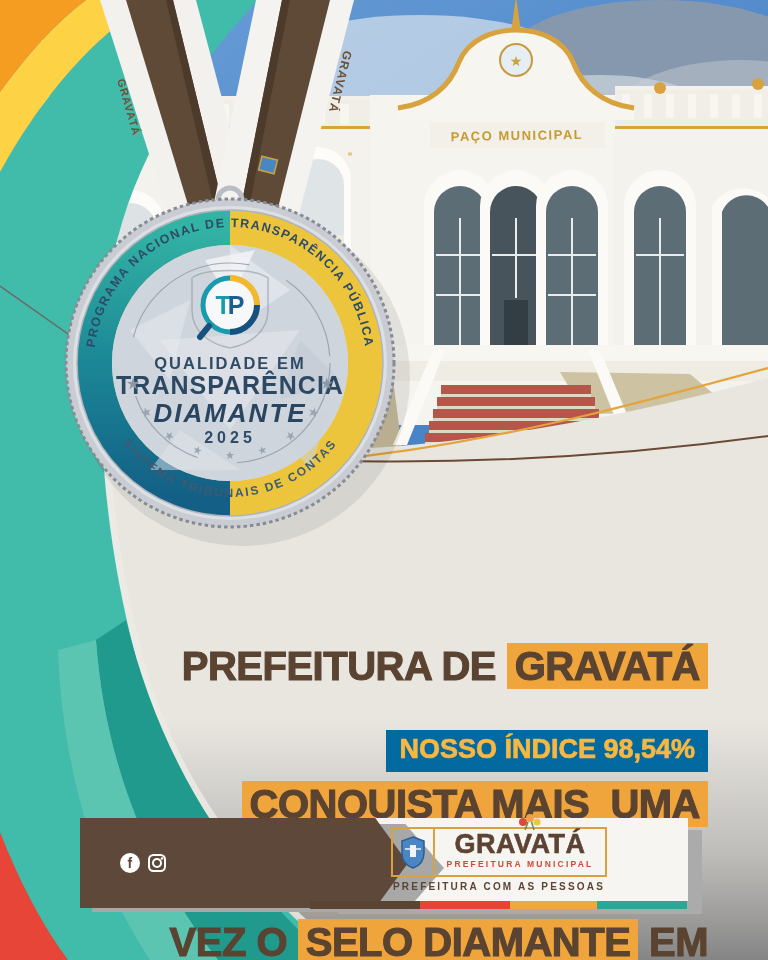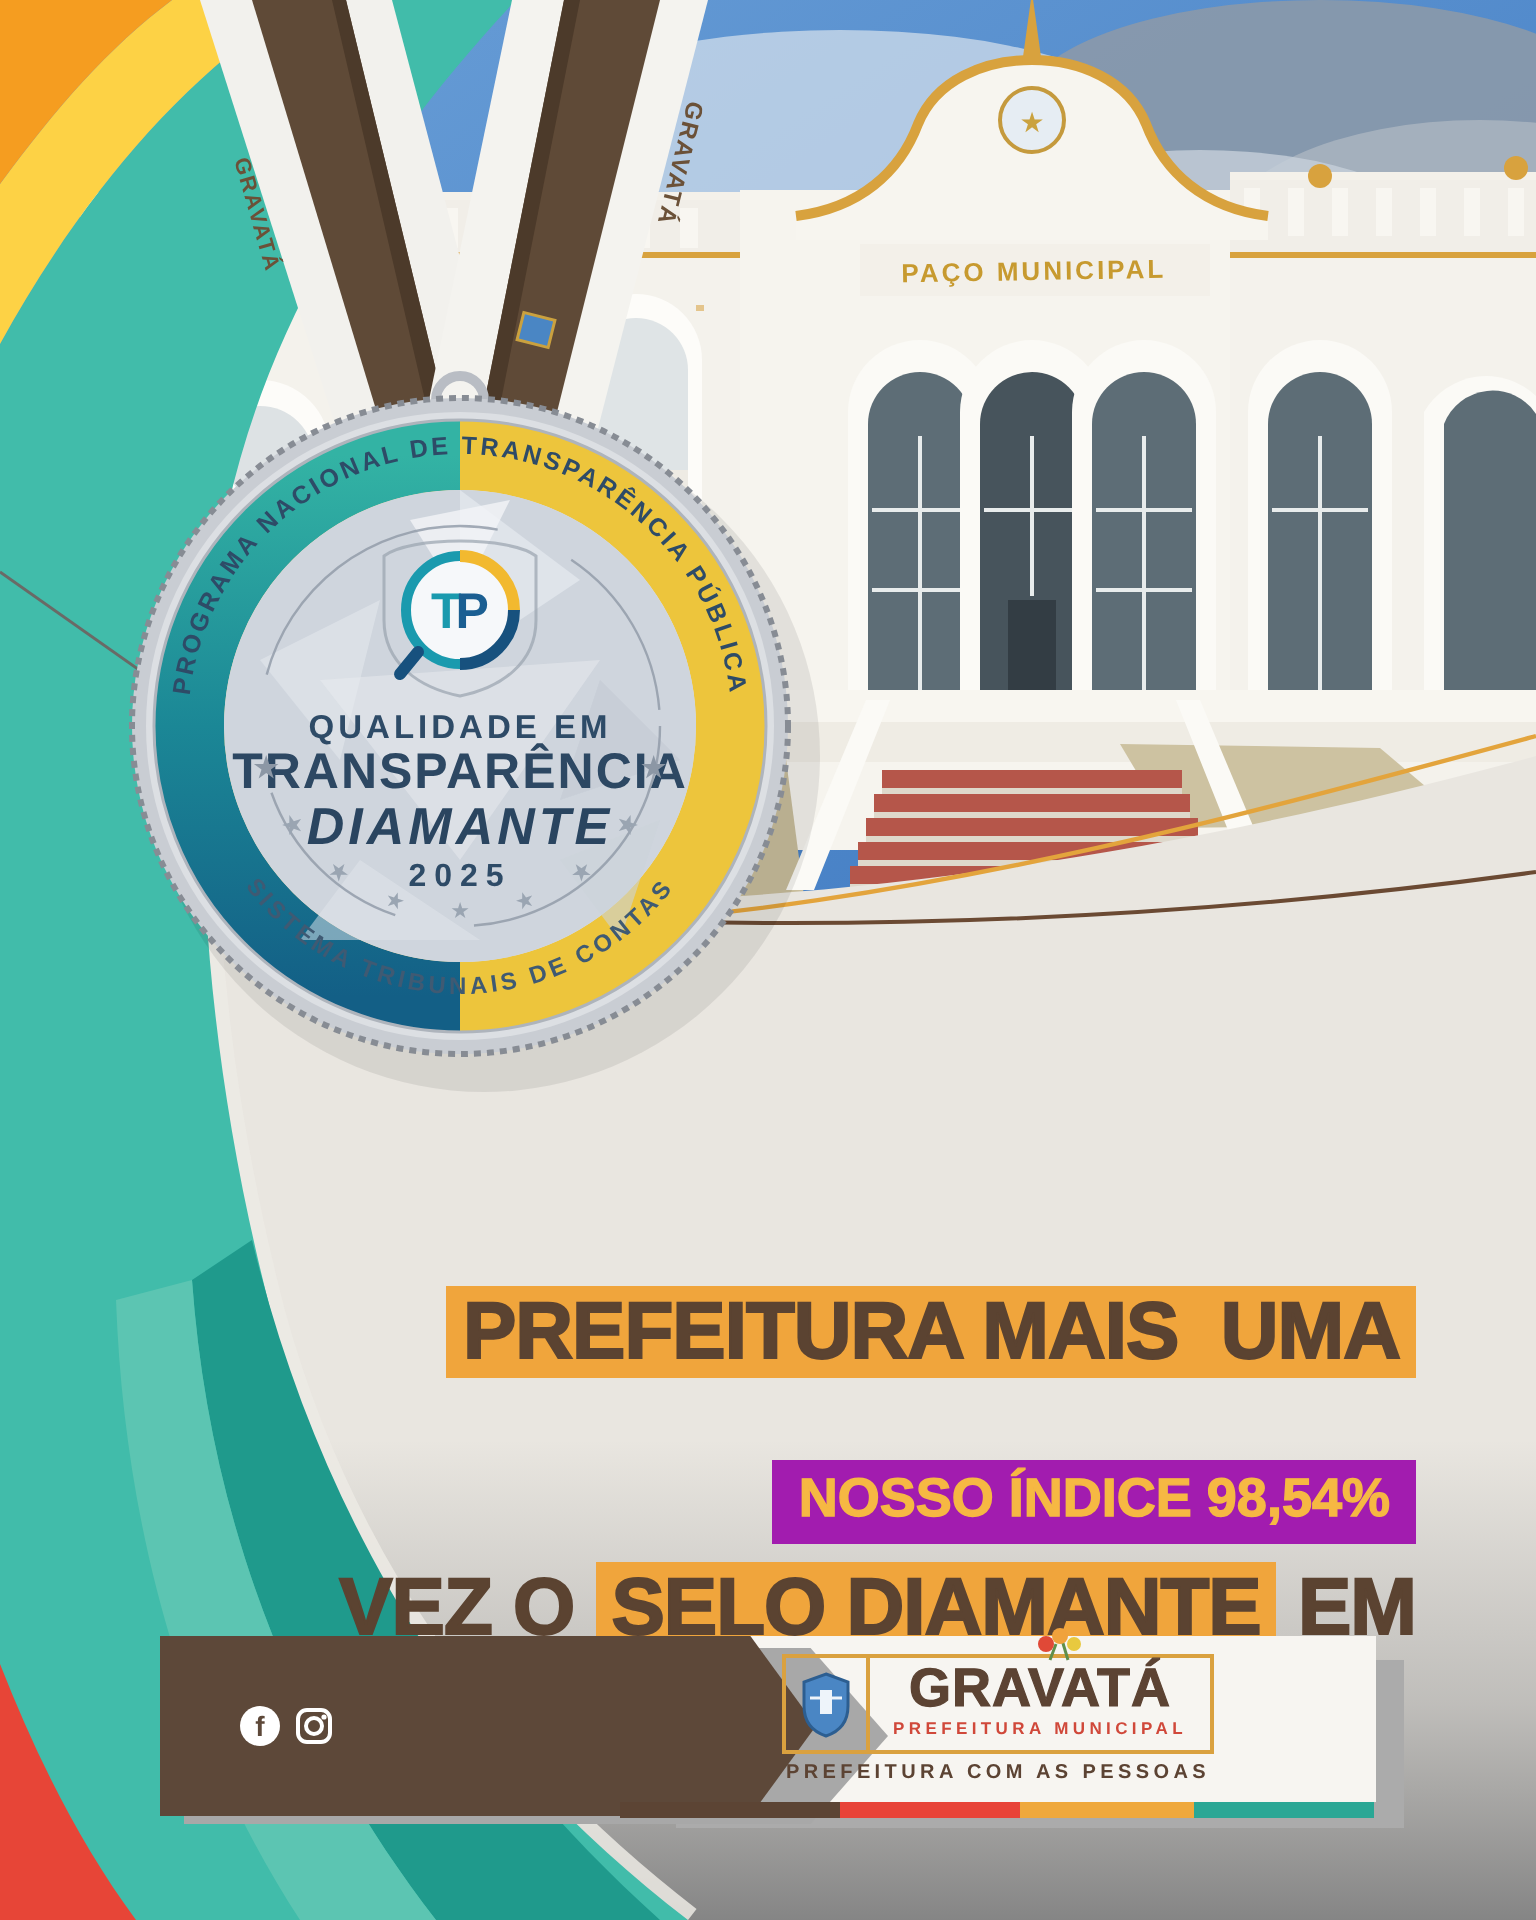--- a/index.html
+++ b/index.html
@@ -6,21 +6,21 @@
   .poster{position:relative;width:768px;height:960px;overflow:hidden;background:#e9e6e0;
           font-family:"Liberation Sans",sans-serif;}
   .poster svg text{font-family:"Liberation Sans",sans-serif;}
   .scene{position:absolute;left:0;top:0;z-index:1;}
 
   
   .headline{position:absolute;right:60px;top:551px;z-index:3;text-align:right;
             font-weight:bold;font-size:40px;line-height:46px;color:#5b4331;
             letter-spacing:-0.5px;-webkit-text-stroke:1.1px #5b4331;white-space:pre;}
   .headline .hl{background:#f0a53c;padding:1px 8px;}
-  .index-badge{position:absolute;right:60px;top:730px;z-index:3;background:#a21caf;
+  .index-badge{position:absolute;right:60px;top:730px;z-index:3;background:#0369a1;
                color:#f6b843;font-weight:bold;font-size:27px;padding:4px 13px 7px;
                -webkit-text-stroke:.7px #f6b843;white-space:pre;}
 
   
   .card-shadow{position:absolute;left:338px;top:830px;width:364px;height:84px;
                background:#ababab;z-index:2;}
   .white-card{position:absolute;left:310px;top:818px;width:378px;height:83px;
               background:#f7f5f1;z-index:3;}
   .arrow-shadow{position:absolute;left:92px;top:824px;width:352px;height:88px;background:#a8a8a8;
                 clip-path:polygon(0 0,89% 0,100% 50%,89% 100%,0 100%);z-index:4;}
@@ -305,21 +305,22 @@
         <text x="230" y="459" font-size="11">★</text>
         <text x="198" y="454" font-size="11" transform="rotate(18 198 449)">★</text>
         <text x="170" y="440" font-size="12" transform="rotate(36 170 435)">★</text>
         <text x="147" y="417" font-size="13" transform="rotate(54 147 412)">★</text>
         <text x="133" y="389" font-size="16" fill="#8c97a5" transform="rotate(72 133 384)">★</text>
       </g>
     </g>
   </svg>
 
   <div class="headline">
-    <div><span class="hl">PREFEITURA MAIS  UMA</span></div>
+    <div><span>PREFEITURA DE </span><span class="hl">GRAVATÁ</span></div>
+    <div><span class="hl">CONQUISTA MAIS  UMA</span></div>
     <div><span>VEZ O </span><span class="hl">SELO DIAMANTE</span><span> EM</span></div>
     
   </div>
 
   <div class="index-badge">NOSSO ÍNDICE 98,54%</div>
 
   <div class="card-shadow"></div>
   <div class="white-card"></div>
   <div class="arrow-shadow"></div>
 

